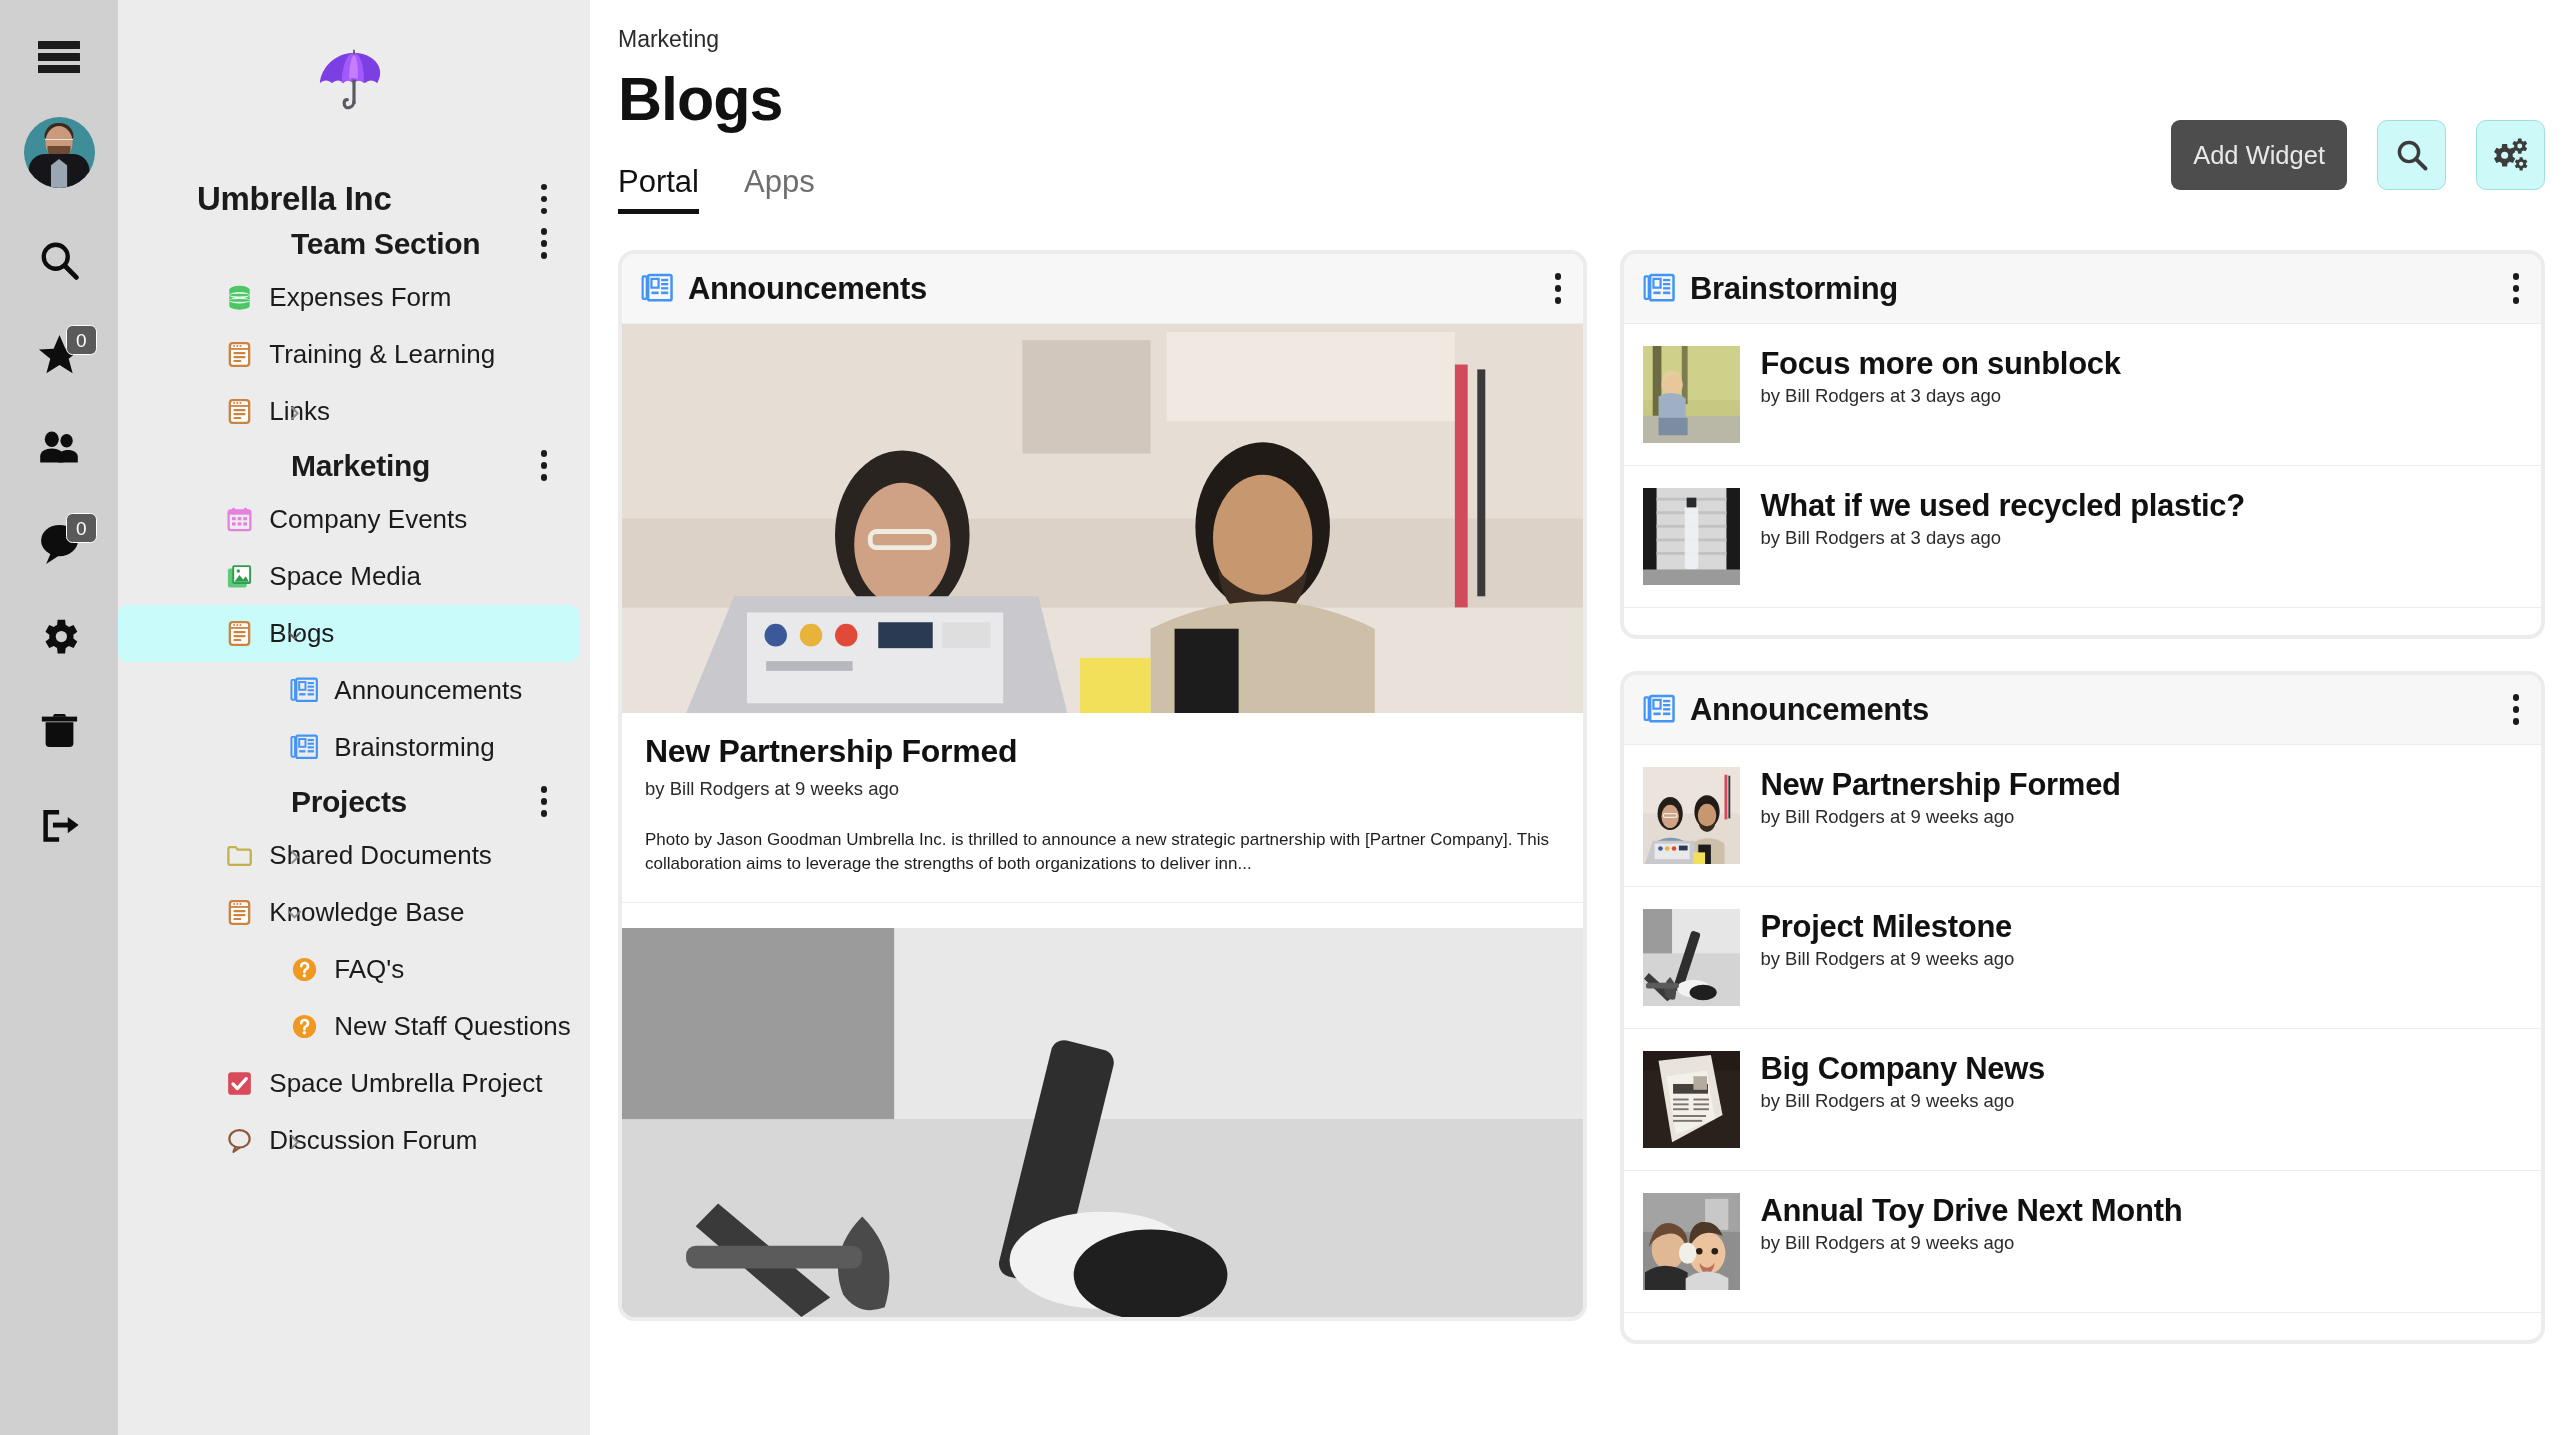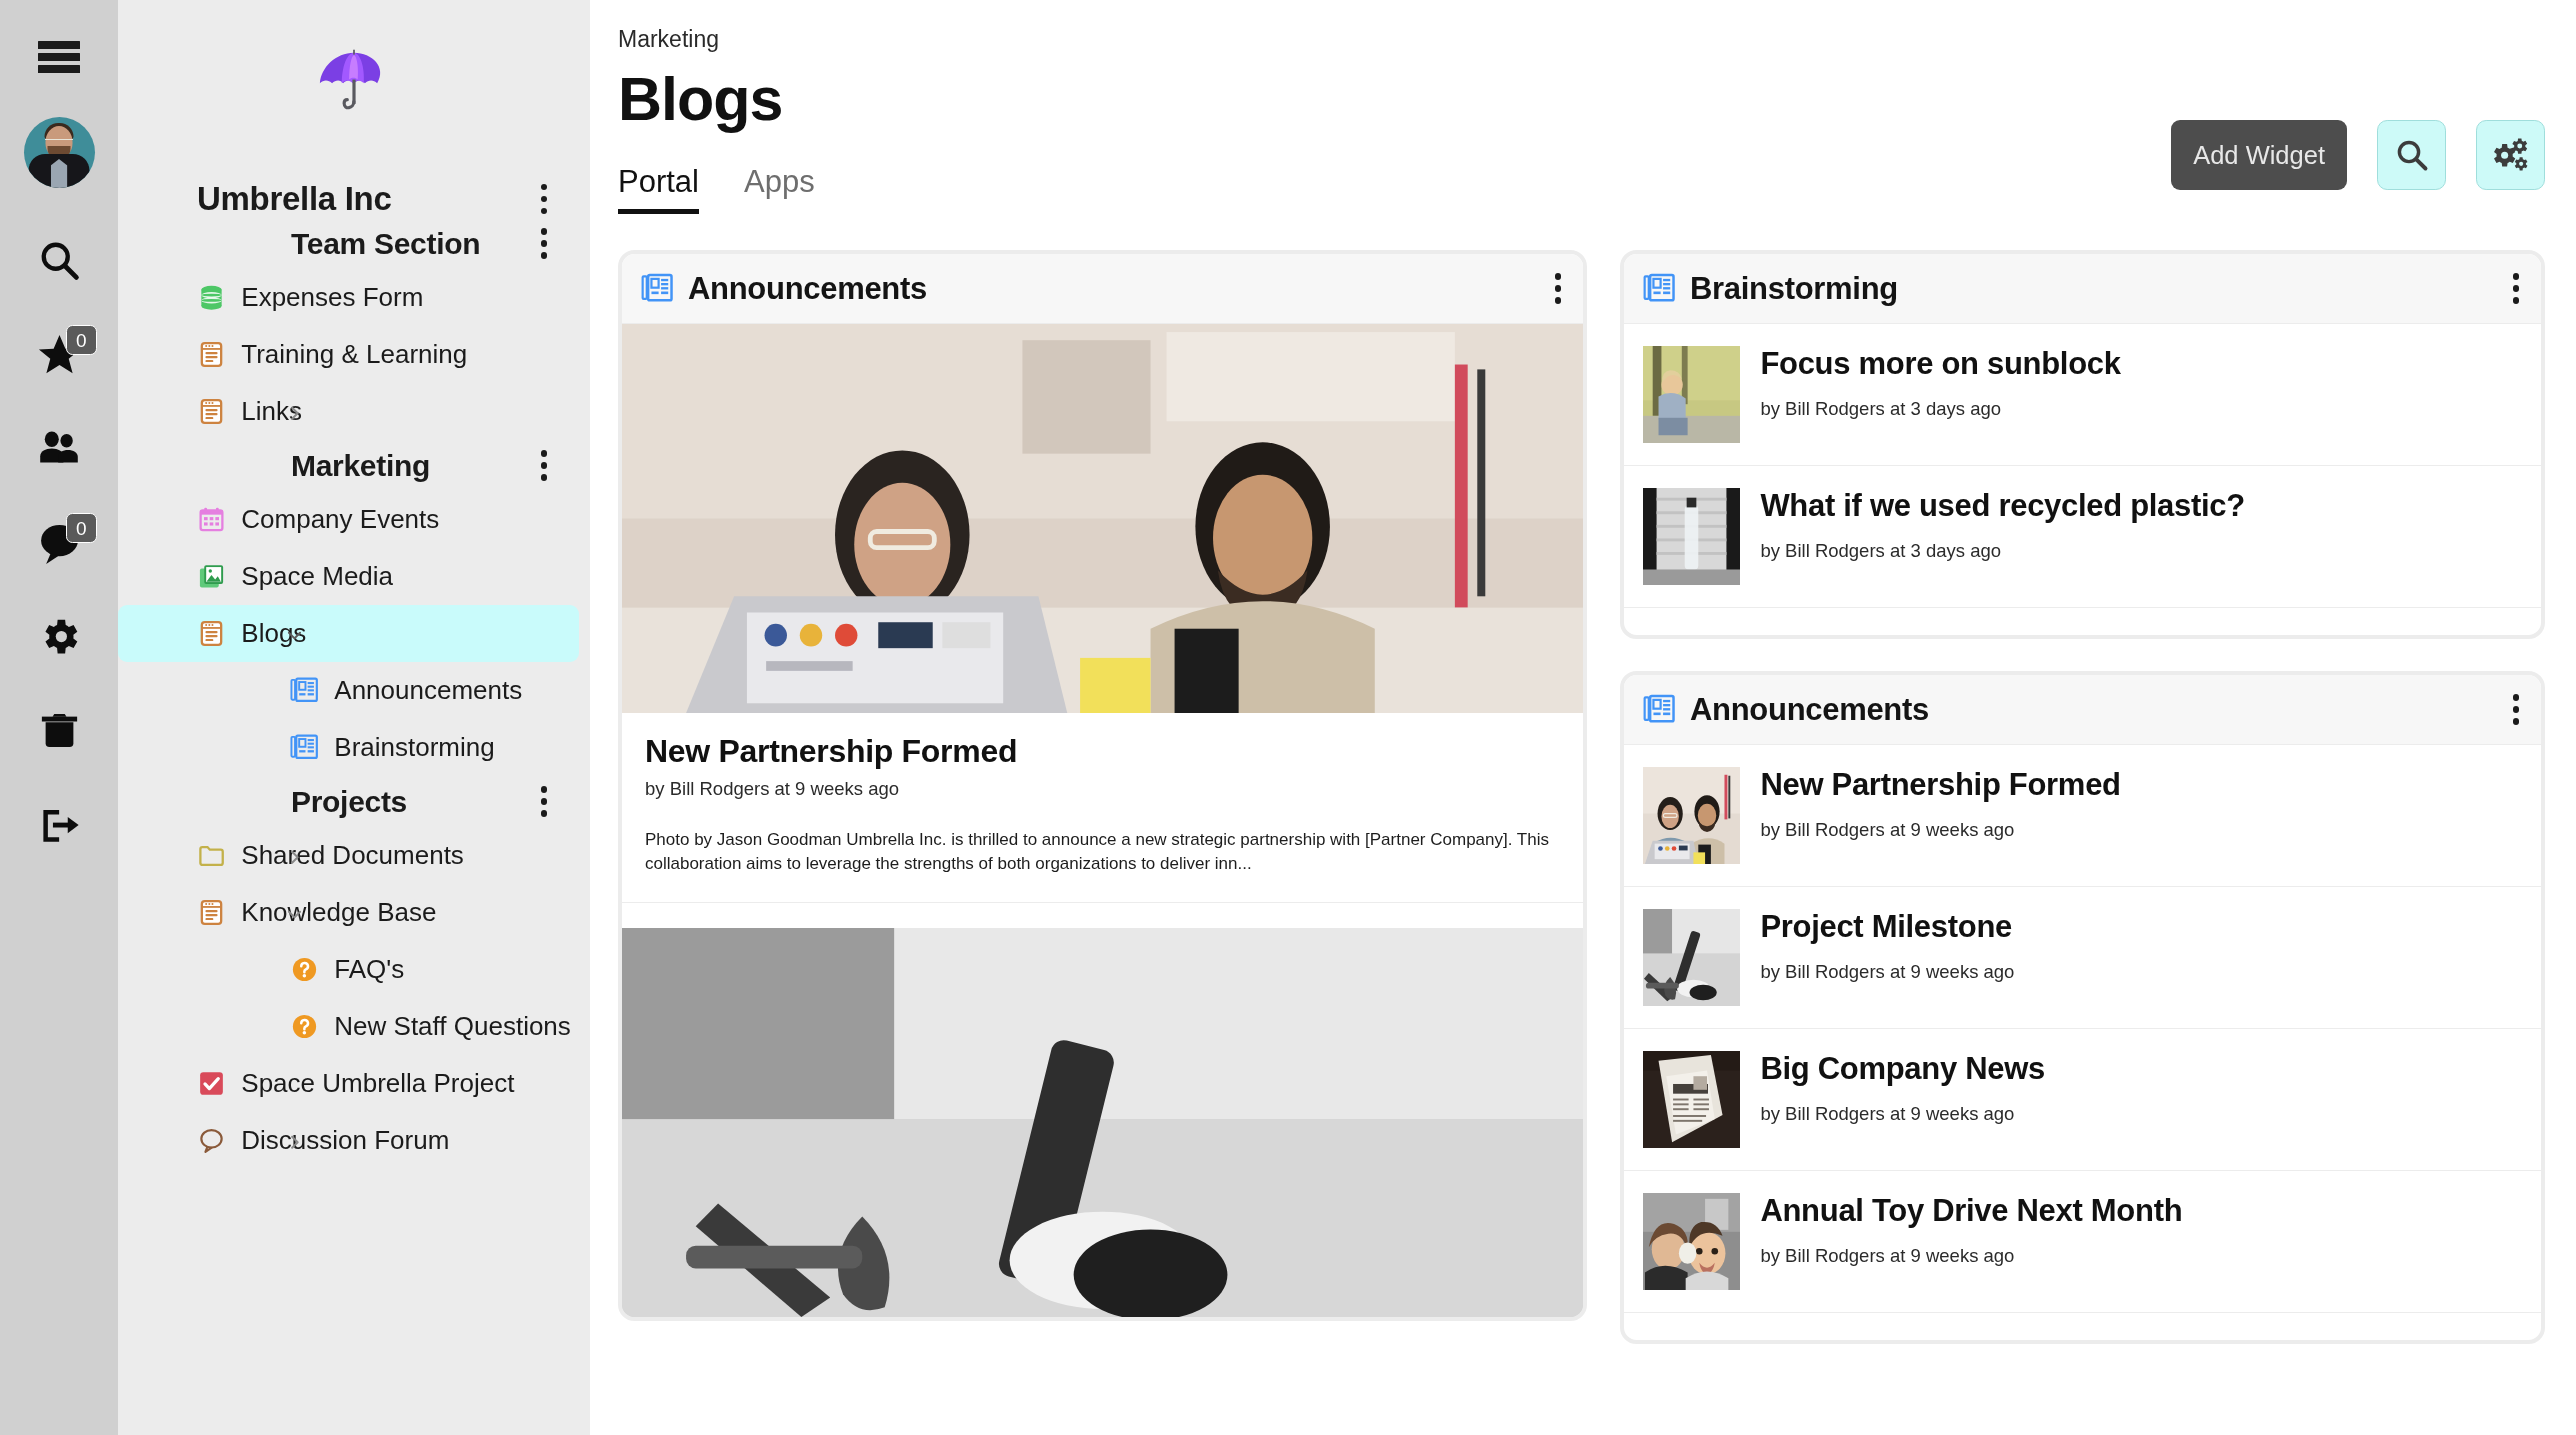--- a/index.html
+++ b/index.html
@@ -67,21 +67,21 @@
     display: flex; align-items: center; justify-content: space-between;
     padding: 0 38px 0 173px;
     height: 51px;
   }
   .section-head .title { font-size: 30px; font-weight: bold; color: #1b1b1b; letter-spacing: -0.3px; }
   .kebab { width: 16.6px; height: 38px; display: flex; flex-direction: column; align-items: center; justify-content: center; gap: 5.7px; cursor: pointer; }
   .kebab i { display: block; width: 6.4px; height: 6.4px; border-radius: 50%; background: #1b1b1b; }
   .nav-item {
     display: flex; align-items: center;
     height: 57px;
-    padding-left: 79px;
+    padding-left: 107px;
     position: relative;
     border-radius: 9px;
     margin-right: 11.5px;
   }
   .nav-item.depth1 { padding-left: 172px; }
   .nav-item.active { background: #c9fbfb; }
   .nav-item .chev {
     position: absolute; left: 167px; top: 50%; transform: translateY(-50%);
     width: 16.6px; height: 16.6px; color: #8a8a8a;
   }
@@ -156,21 +156,21 @@
   
   .list-row {
     display: flex; gap: 20.4px;
     padding: 22px 19px 22px 19px;
     border-bottom: 1.3px solid #ececec;
     align-items: flex-start;
   }
   .list-row:last-child { border-bottom: none; }
   .thumb { width: 97px; height: 97px; flex: 0 0 97px; display: block; }
   .list-title { font-size: 31px; font-weight: bold; color: #111111; letter-spacing: -0.3px; }
-  .list-meta { font-size: 18.5px; color: #2b2b2b; margin-top: 16px; }
+  .list-meta { font-size: 18.5px; color: #2b2b2b; margin-top: 3px; }
   .card-bstorm .list-pad-bottom { height: 27px; }
 </style>
 </head>
 <body>
 
 <div class="app">
 
   <div class="rail">
 
     <div class="rail-item hamburger">

